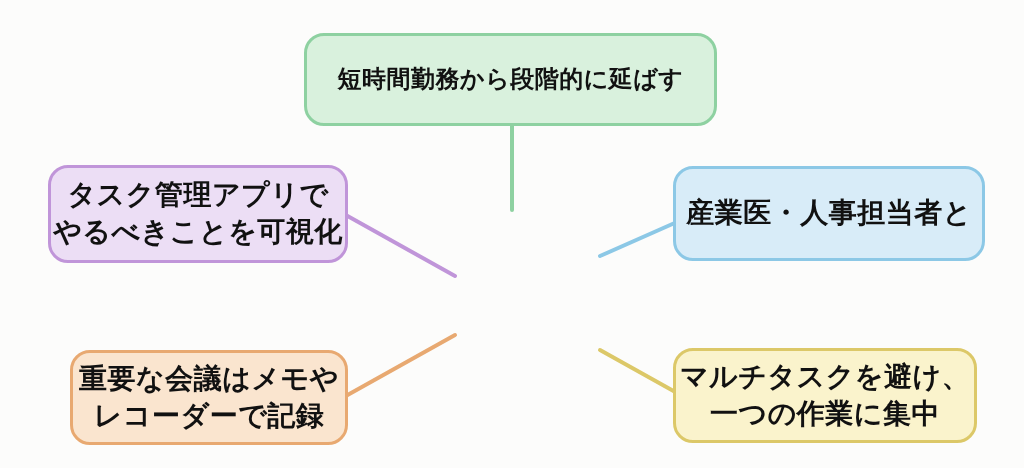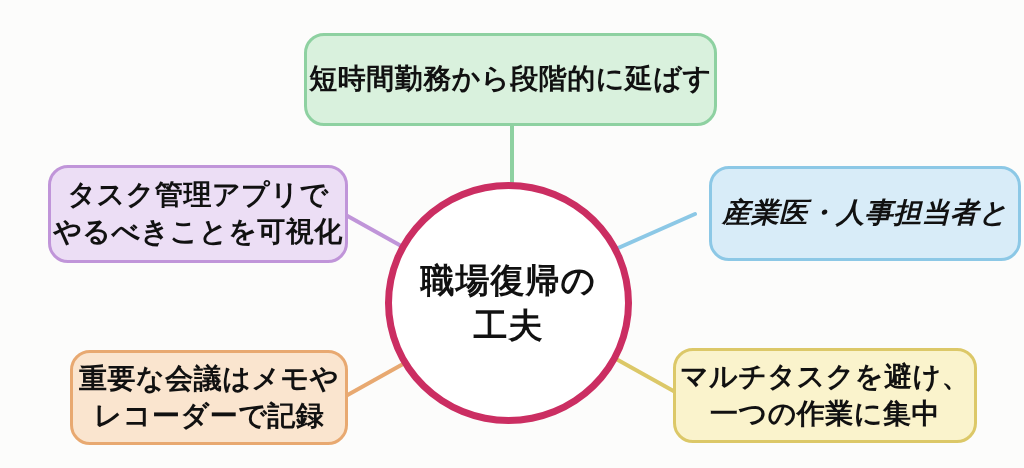--- a/index.html
+++ b/index.html
@@ -47,31 +47,30 @@
     font-size: 28px;
     line-height: 1.32;
     letter-spacing: 0.5px;
     white-space: nowrap;
   }
   .box-top {
     left: 304px; top: 33px; width: 413px; height: 93px;
     background: var(--top-fill, #d9f1dd);
     border-color: var(--top-border, #8ed1a1);
   }
-  .box-top .txt { font-size: 28px; }
+  .box-top .txt { font-size: 24px; }
   .box-left-upper {
     left: 48px; top: 165px; width: 300px; height: 98px;
     background: var(--left-upper-fill, #ecdef5);
     border-color: var(--left-upper-border, #c095d9);
   }
   .box-right-upper {
-    left: 709px; top: 166px; width: 312px; height: 95px;
+    left: 673px; top: 166px; width: 312px; height: 95px;
     background: var(--right-upper-fill, #d8ecf8);
     border-color: var(--right-upper-border, #8cc8e6);
-    font-style: italic;
   }
   .box-left-lower {
     left: 70px; top: 350px; width: 278px; height: 95px;
     background: var(--left-lower-fill, #fae5cf);
     border-color: var(--left-lower-border, #e8a971);
   }
   .box-right-lower {
     left: 673px; top: 348px; width: 304px; height: 95px;
     background: var(--right-lower-fill, #faf3cc);
     border-color: var(--right-lower-border, #dcc868);
@@ -126,18 +125,14 @@
   <div class="box box-left-lower">
     <div class="txt">重要な会議はメモや</div>
     <div class="txt">レコーダーで記録</div>
   </div>
 
   <div class="box box-right-lower">
     <div class="txt">マルチタスクを避け、</div>
     <div class="txt">一つの作業に集中</div>
   </div>
 
-  <div class="center-circle">
-    <div class="txt">職場復帰の</div>
-    <div class="txt">工夫</div>
-  </div>
 
 </div>
 
 </body></html>

